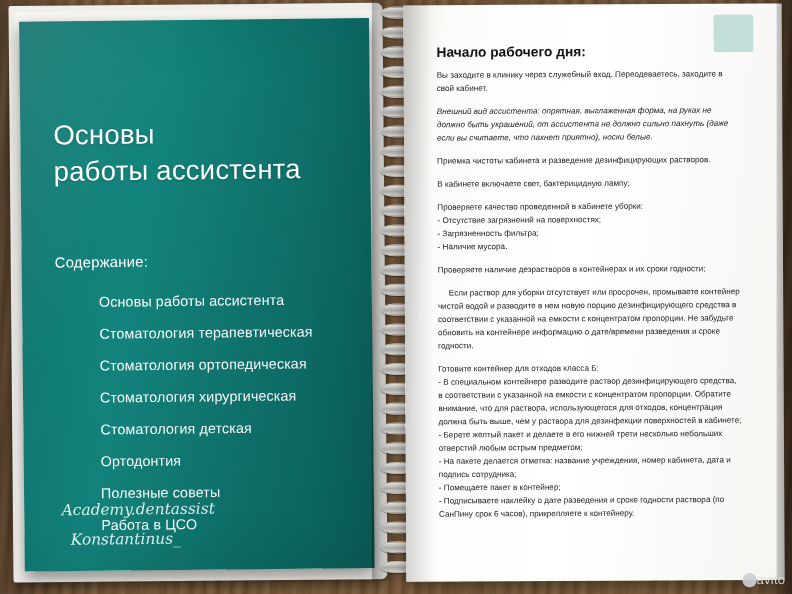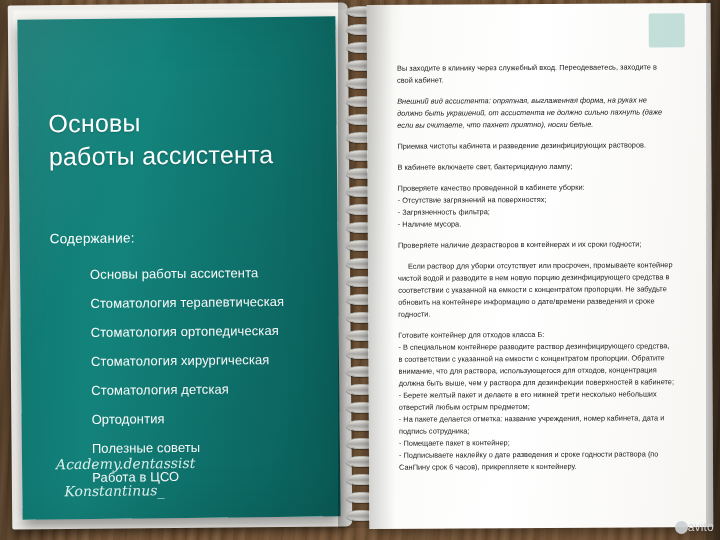--- a/index.html
+++ b/index.html
@@ -313,20 +313,21 @@
       <div class="ring" style="top:438px"></div>
       <div class="ring" style="top:456px"></div>
       <div class="ring" style="top:474px"></div>
       <div class="ring" style="top:492px"></div>
       <div class="ring" style="top:510px"></div>
     </div>
 
     <div class="right-page">
       <div class="sticker"></div>
 
+      <div class="doc-heading">Начало рабочего дня:</div>
 
       <div class="doc-body">
         <p>Вы заходите в клинику через служебный вход. Переодеваетесь, заходите в свой кабинет.</p>
         <p class="ital">Внешний вид ассистента: опрятная, выглаженная форма, на руках не должно быть украшений, от ассистента не должно сильно пахнуть (даже если вы считаете, что пахнет приятно), носки белые.</p>
         <p>Приемка чистоты кабинета и разведение дезинфицирующих растворов.</p>
         <p>В кабинете включаете свет, бактерицидную лампу;</p>
         <p style="white-space:pre-line">Проверяете качество проведенной в кабинете уборки:
 - Отсутствие загрязнений на поверхностях;
 - Загрязненность фильтра;
 - Наличие мусора.</p>

